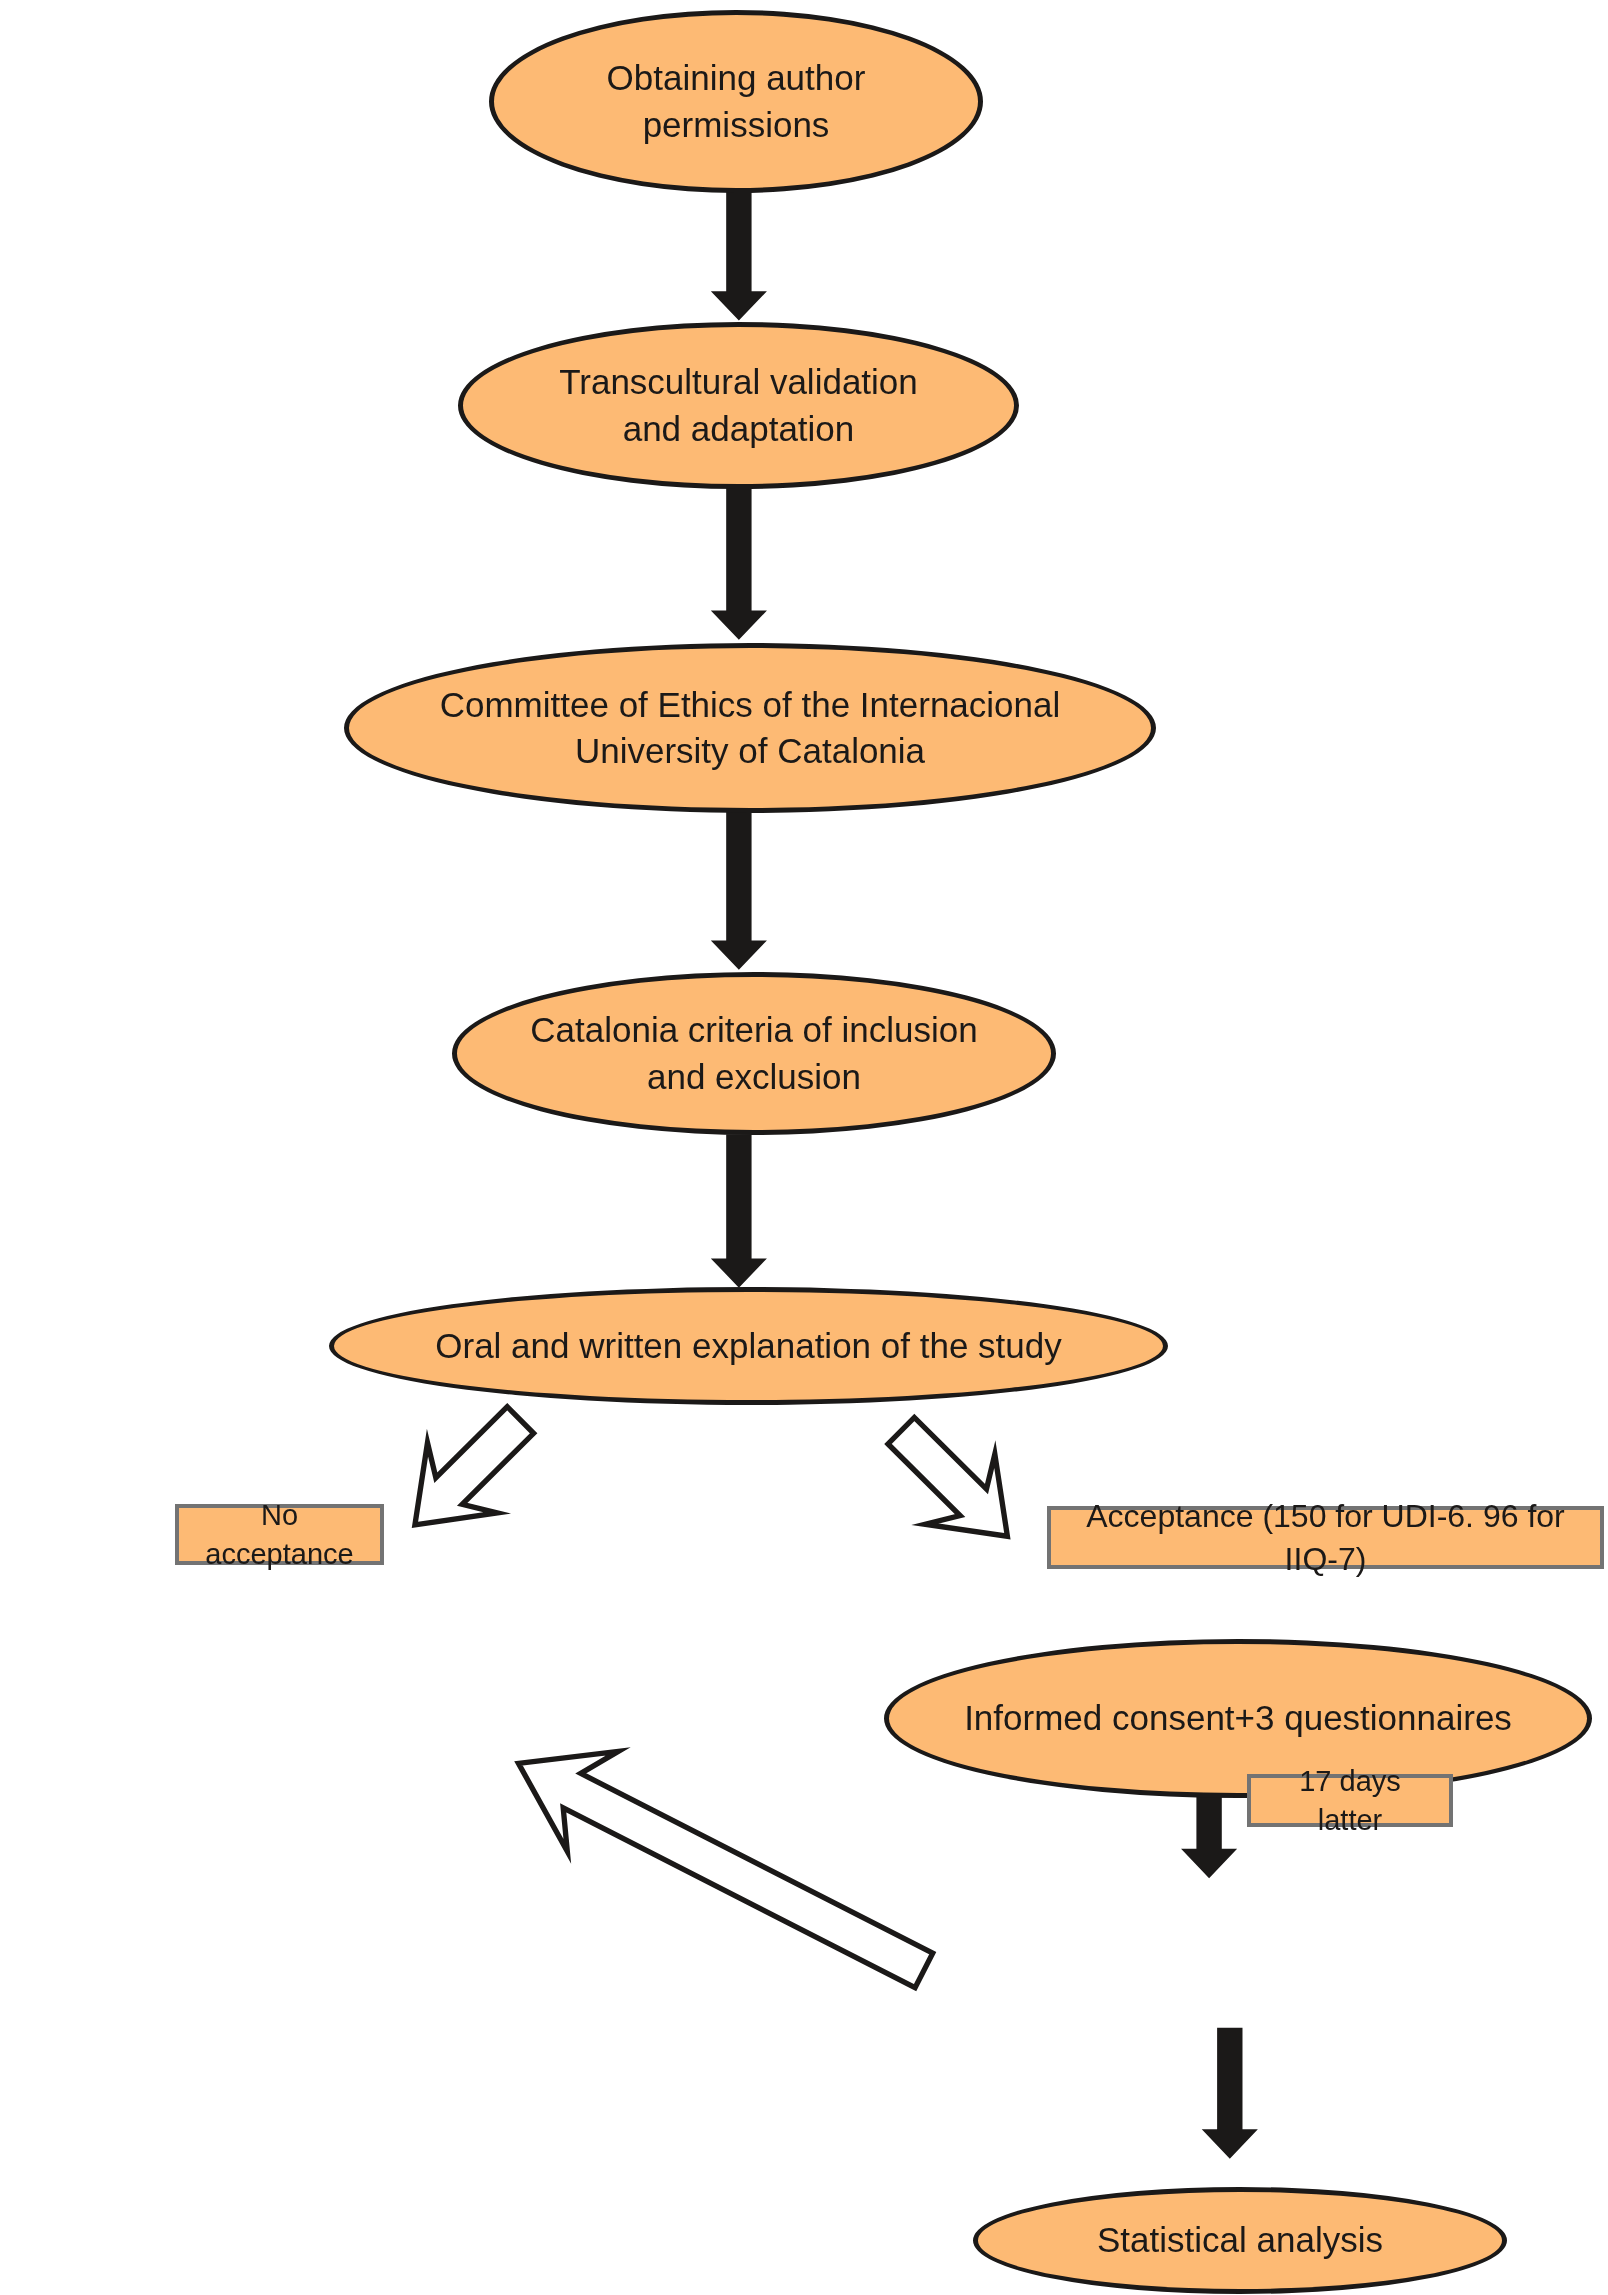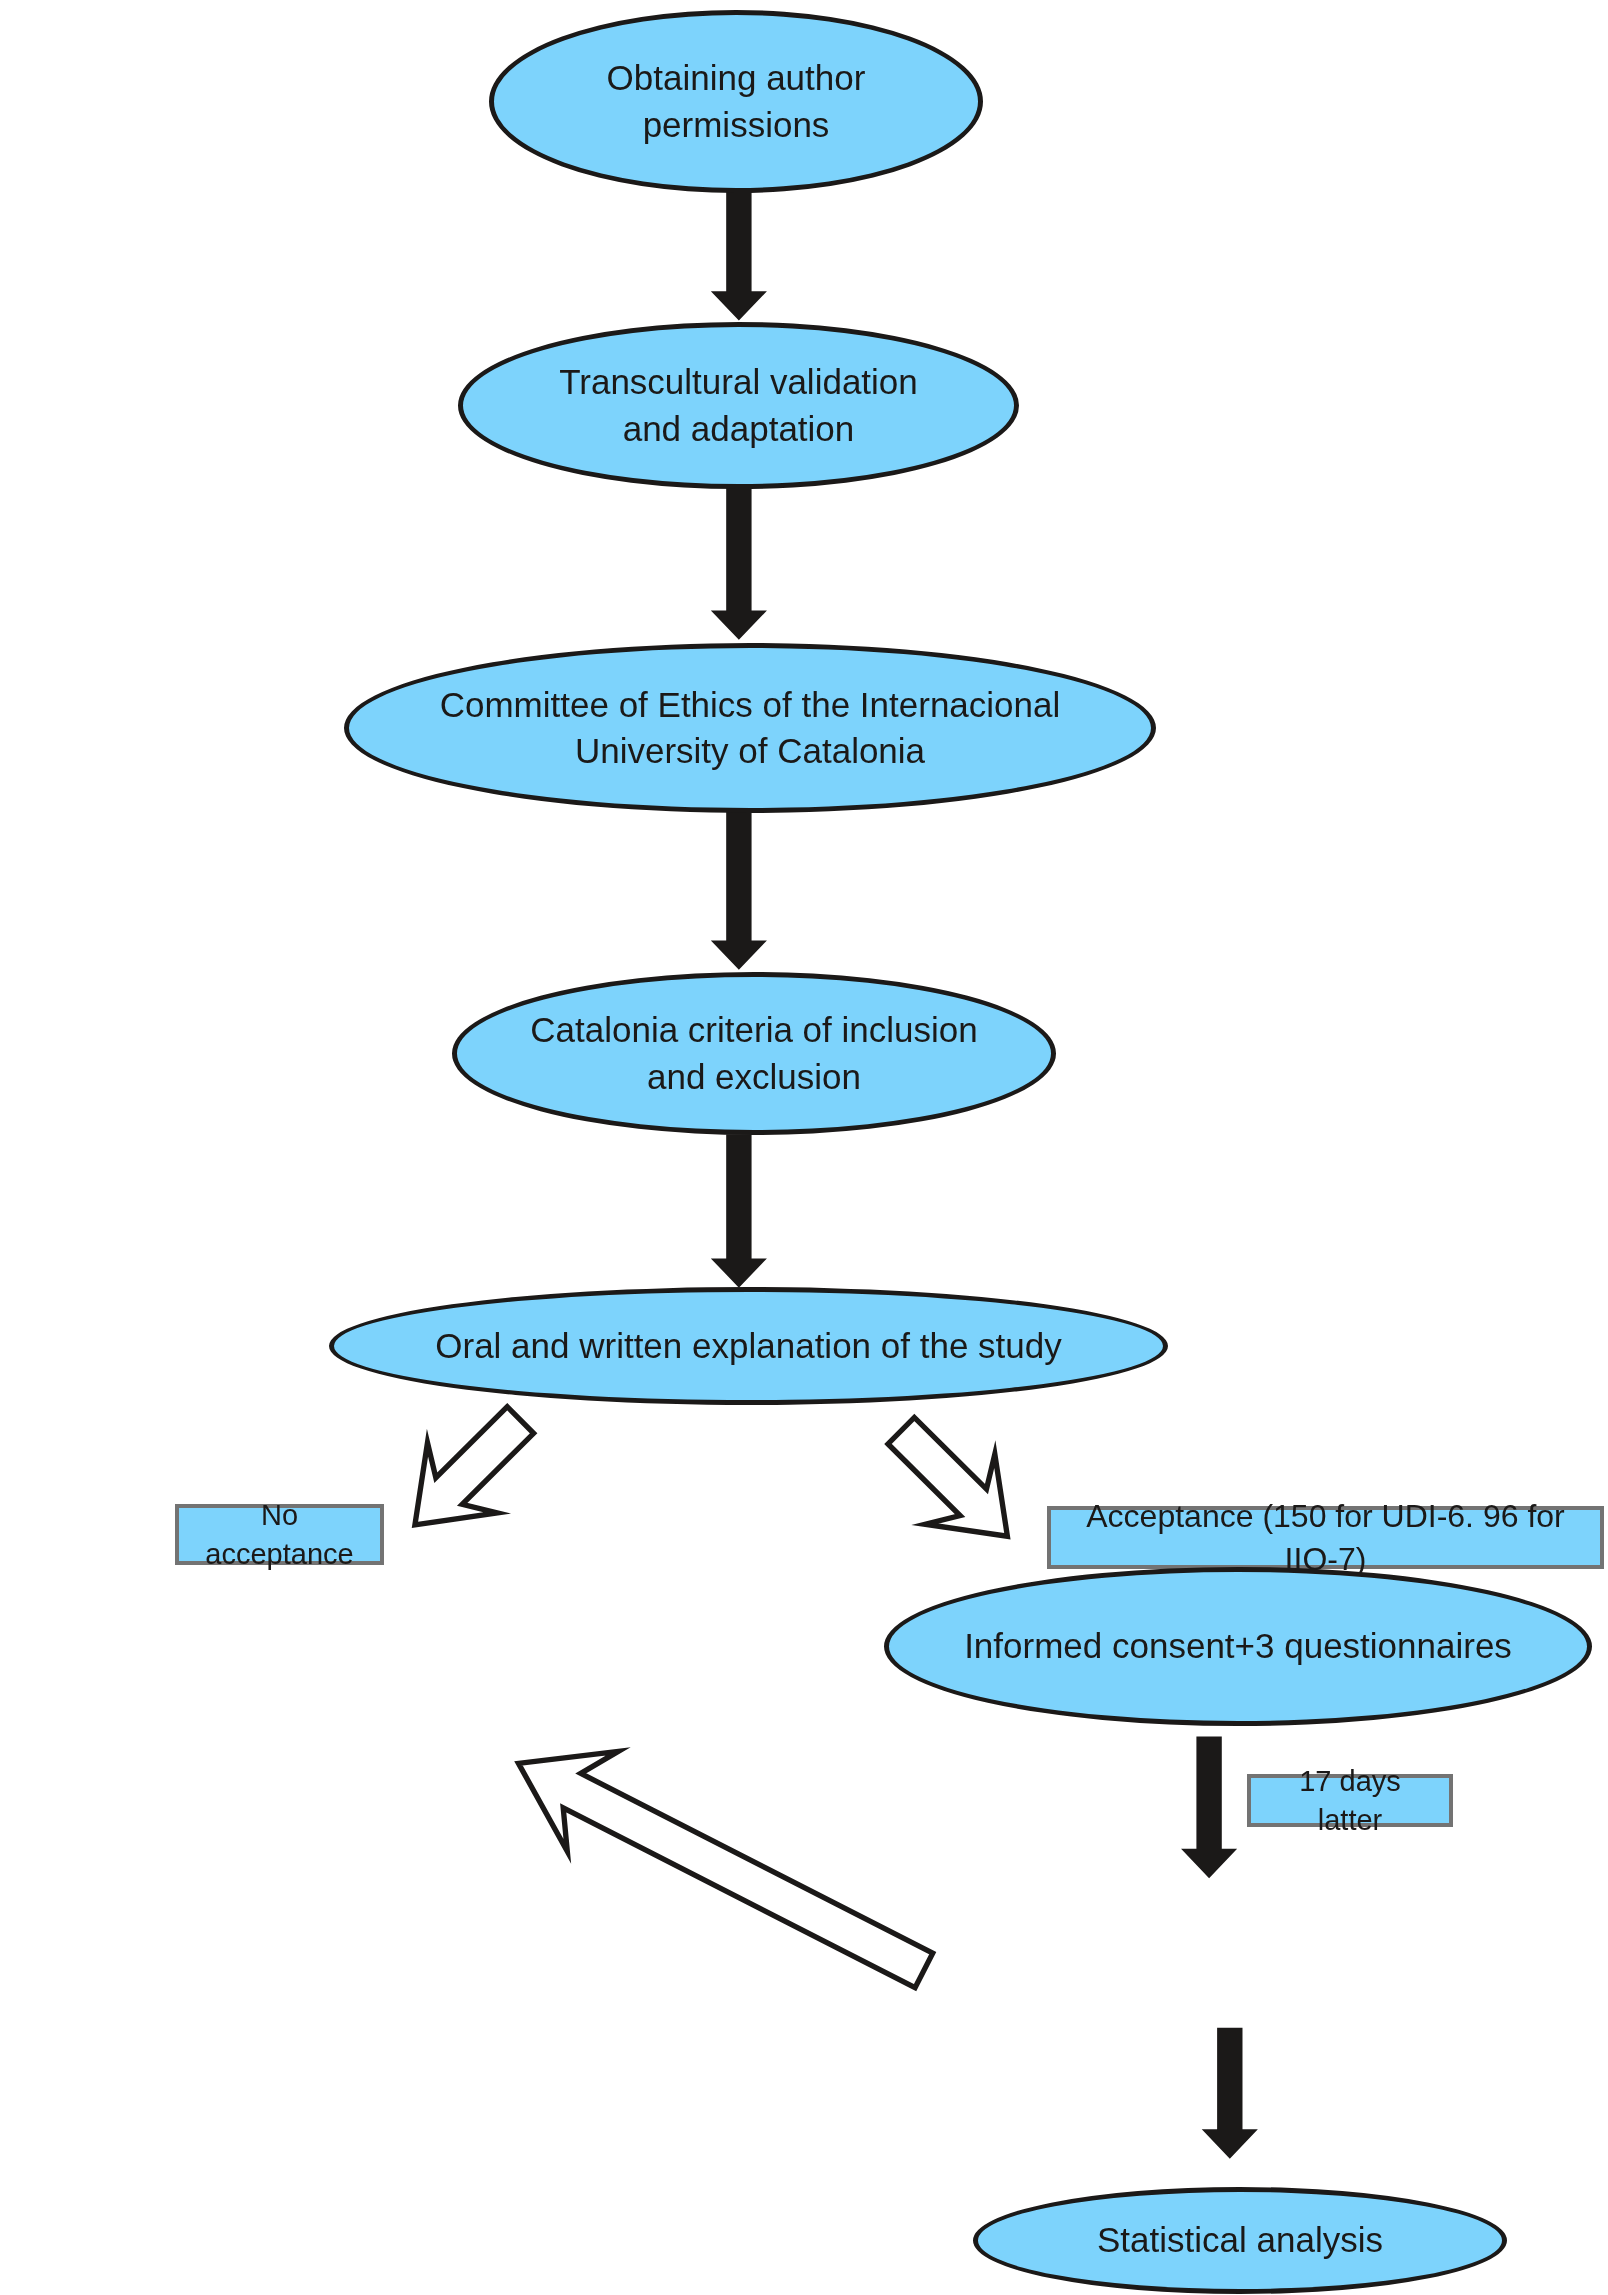--- a/index.html
+++ b/index.html
@@ -14,21 +14,21 @@
   }
   #connectors { position: absolute; left: 0; top: 0; z-index: 1; }
   .node {
     position: absolute;
     z-index: 2;
     display: flex;
     align-items: center;
     justify-content: center;
     text-align: center;
     box-sizing: border-box;
-    background: #7dd3fc;
+    background: #fdba74;
     white-space: pre-line;
     line-height: 1.32;
   }
   .ellipse {
     border: 5.3px solid #1b1918;
     border-radius: 50%;
     font-size: 35px;
   }
   .rectangle {
     border: 4px solid #737373;
@@ -78,21 +78,21 @@
 
   <div class="node rectangle" style="left:175px; top:1504px; width:209px; height:61px">
     <span>No acceptance</span>
   </div>
 
   <div class="node rectangle" style="left:1047px; top:1506px; width:557px; height:63px; font-size:32px">
     <span>Acceptance (150 for UDI-6. 96 for IIQ-7)</span>
   </div>
 
 
-  <div class="node ellipse" style="left:884px; top:1567px; width:708px; height:159px">
+  <div class="node ellipse" style="left:884px; top:1639px; width:708px; height:159px">
     <span>Informed consent+3 questionnaires</span>
   </div>
 
   <div class="node rectangle" style="left:1247px; top:1774px; width:206px; height:53px">
     <span>17 days latter</span>
   </div>
 
 
   <div class="node ellipse" style="left:973px; top:2187px; width:534px; height:107px">
     <span>Statistical analysis</span>

